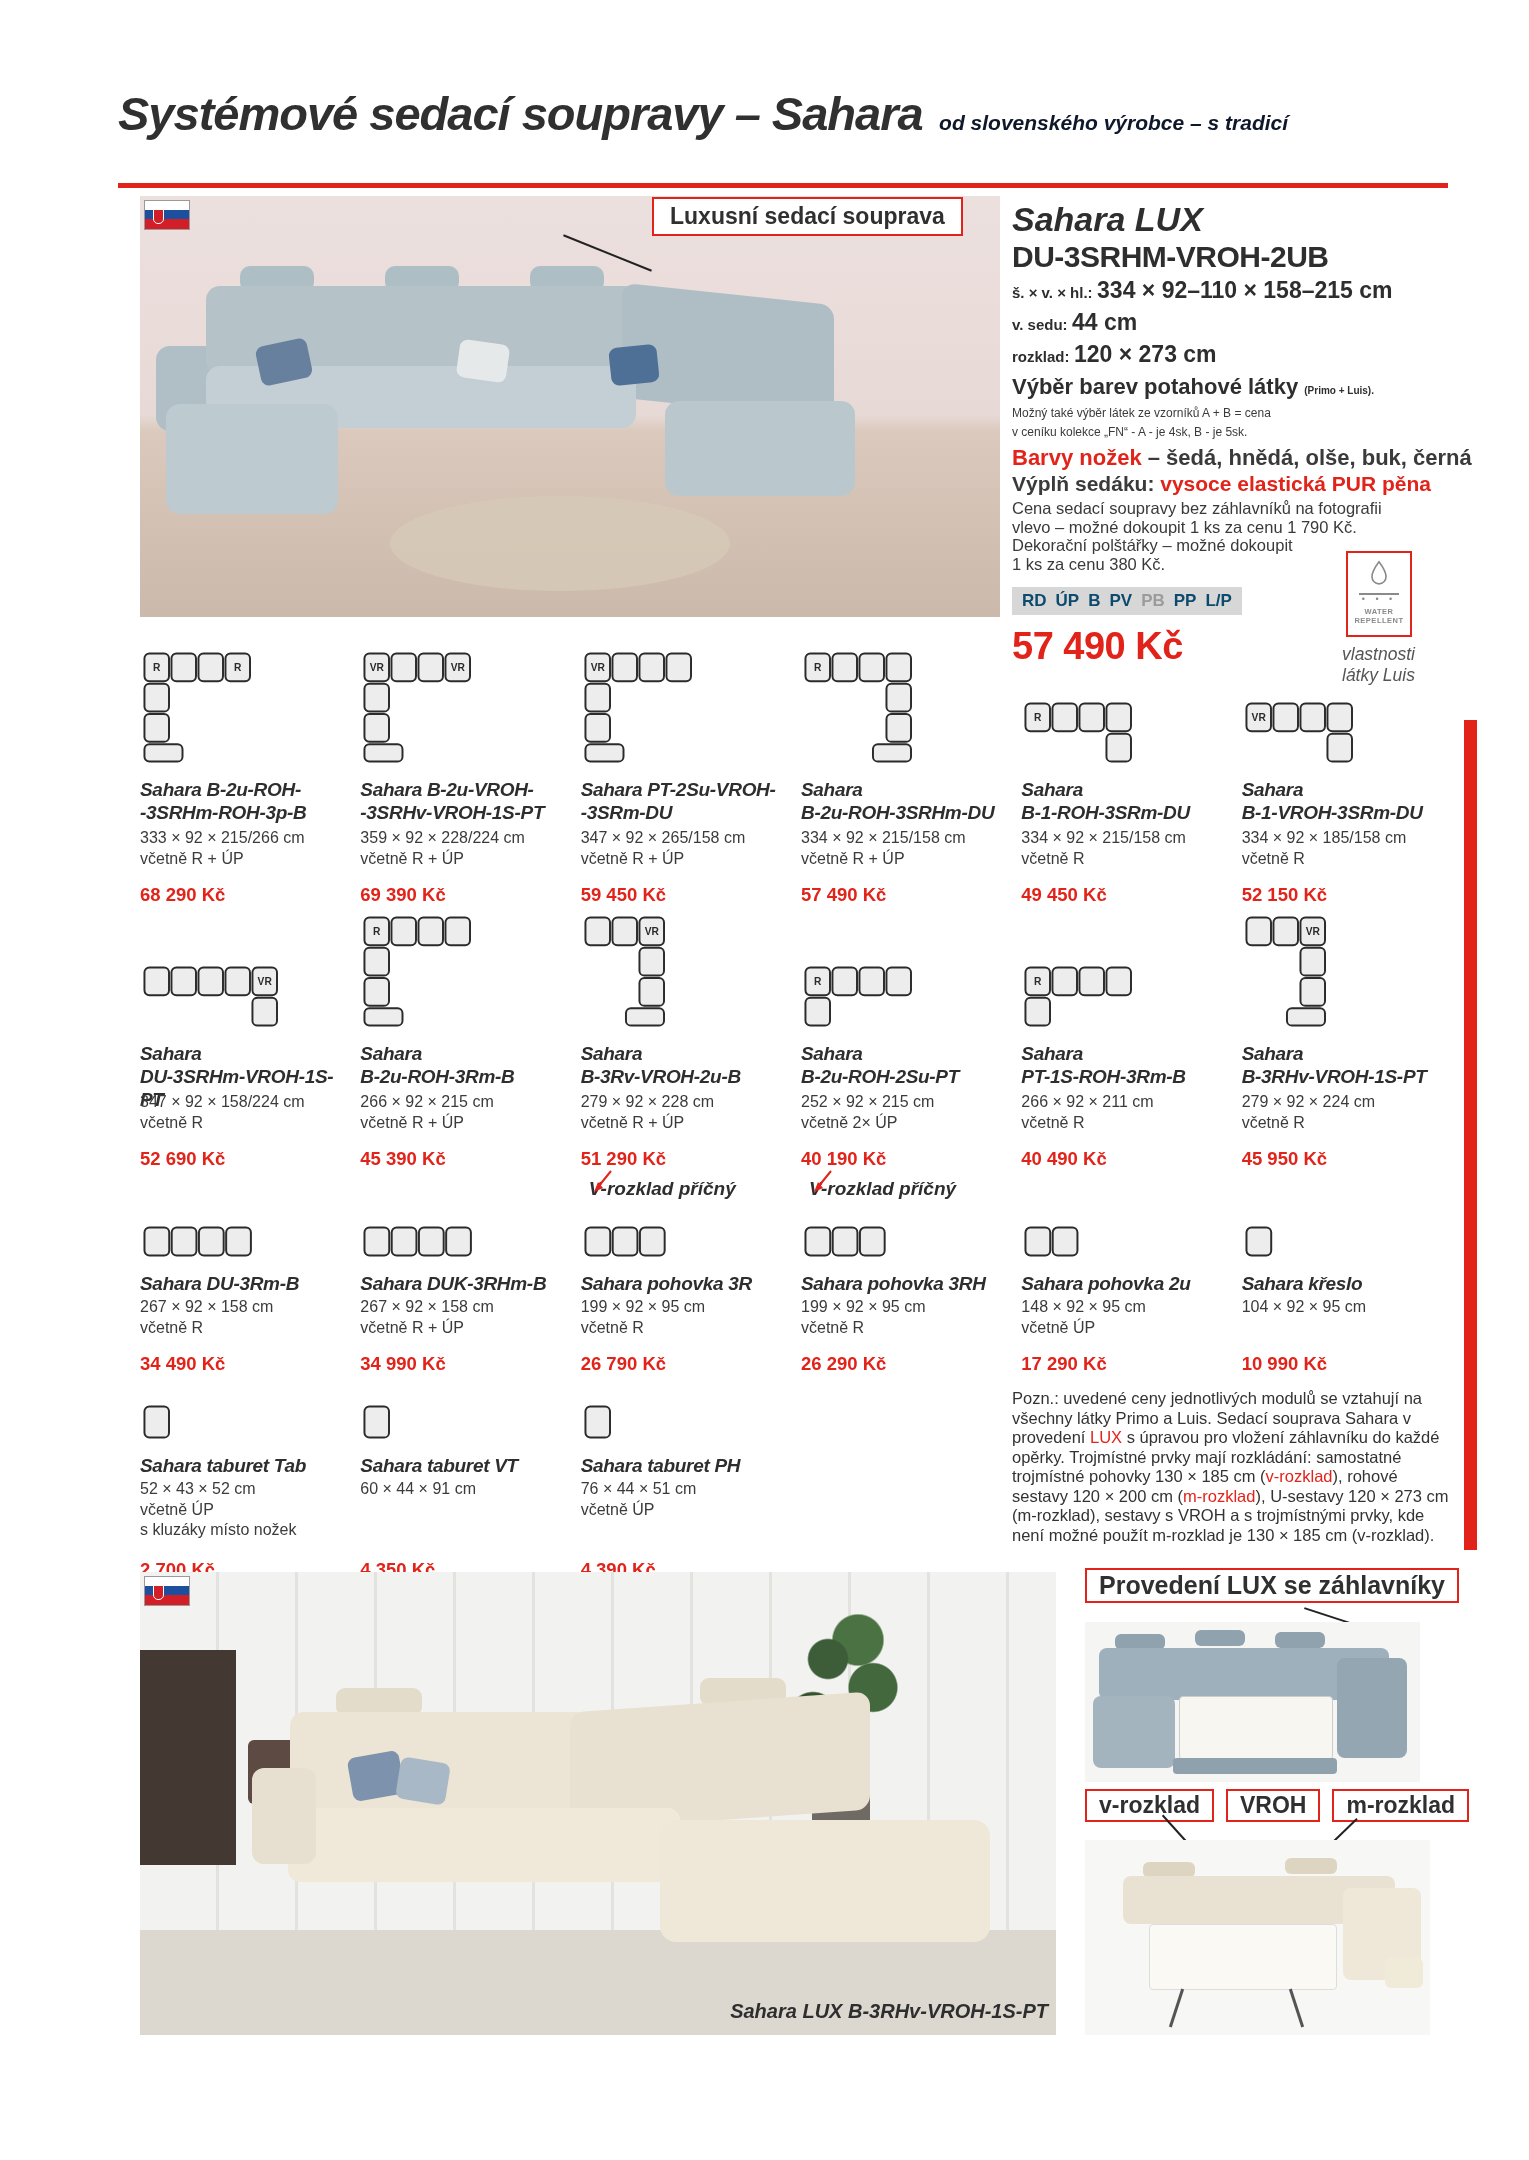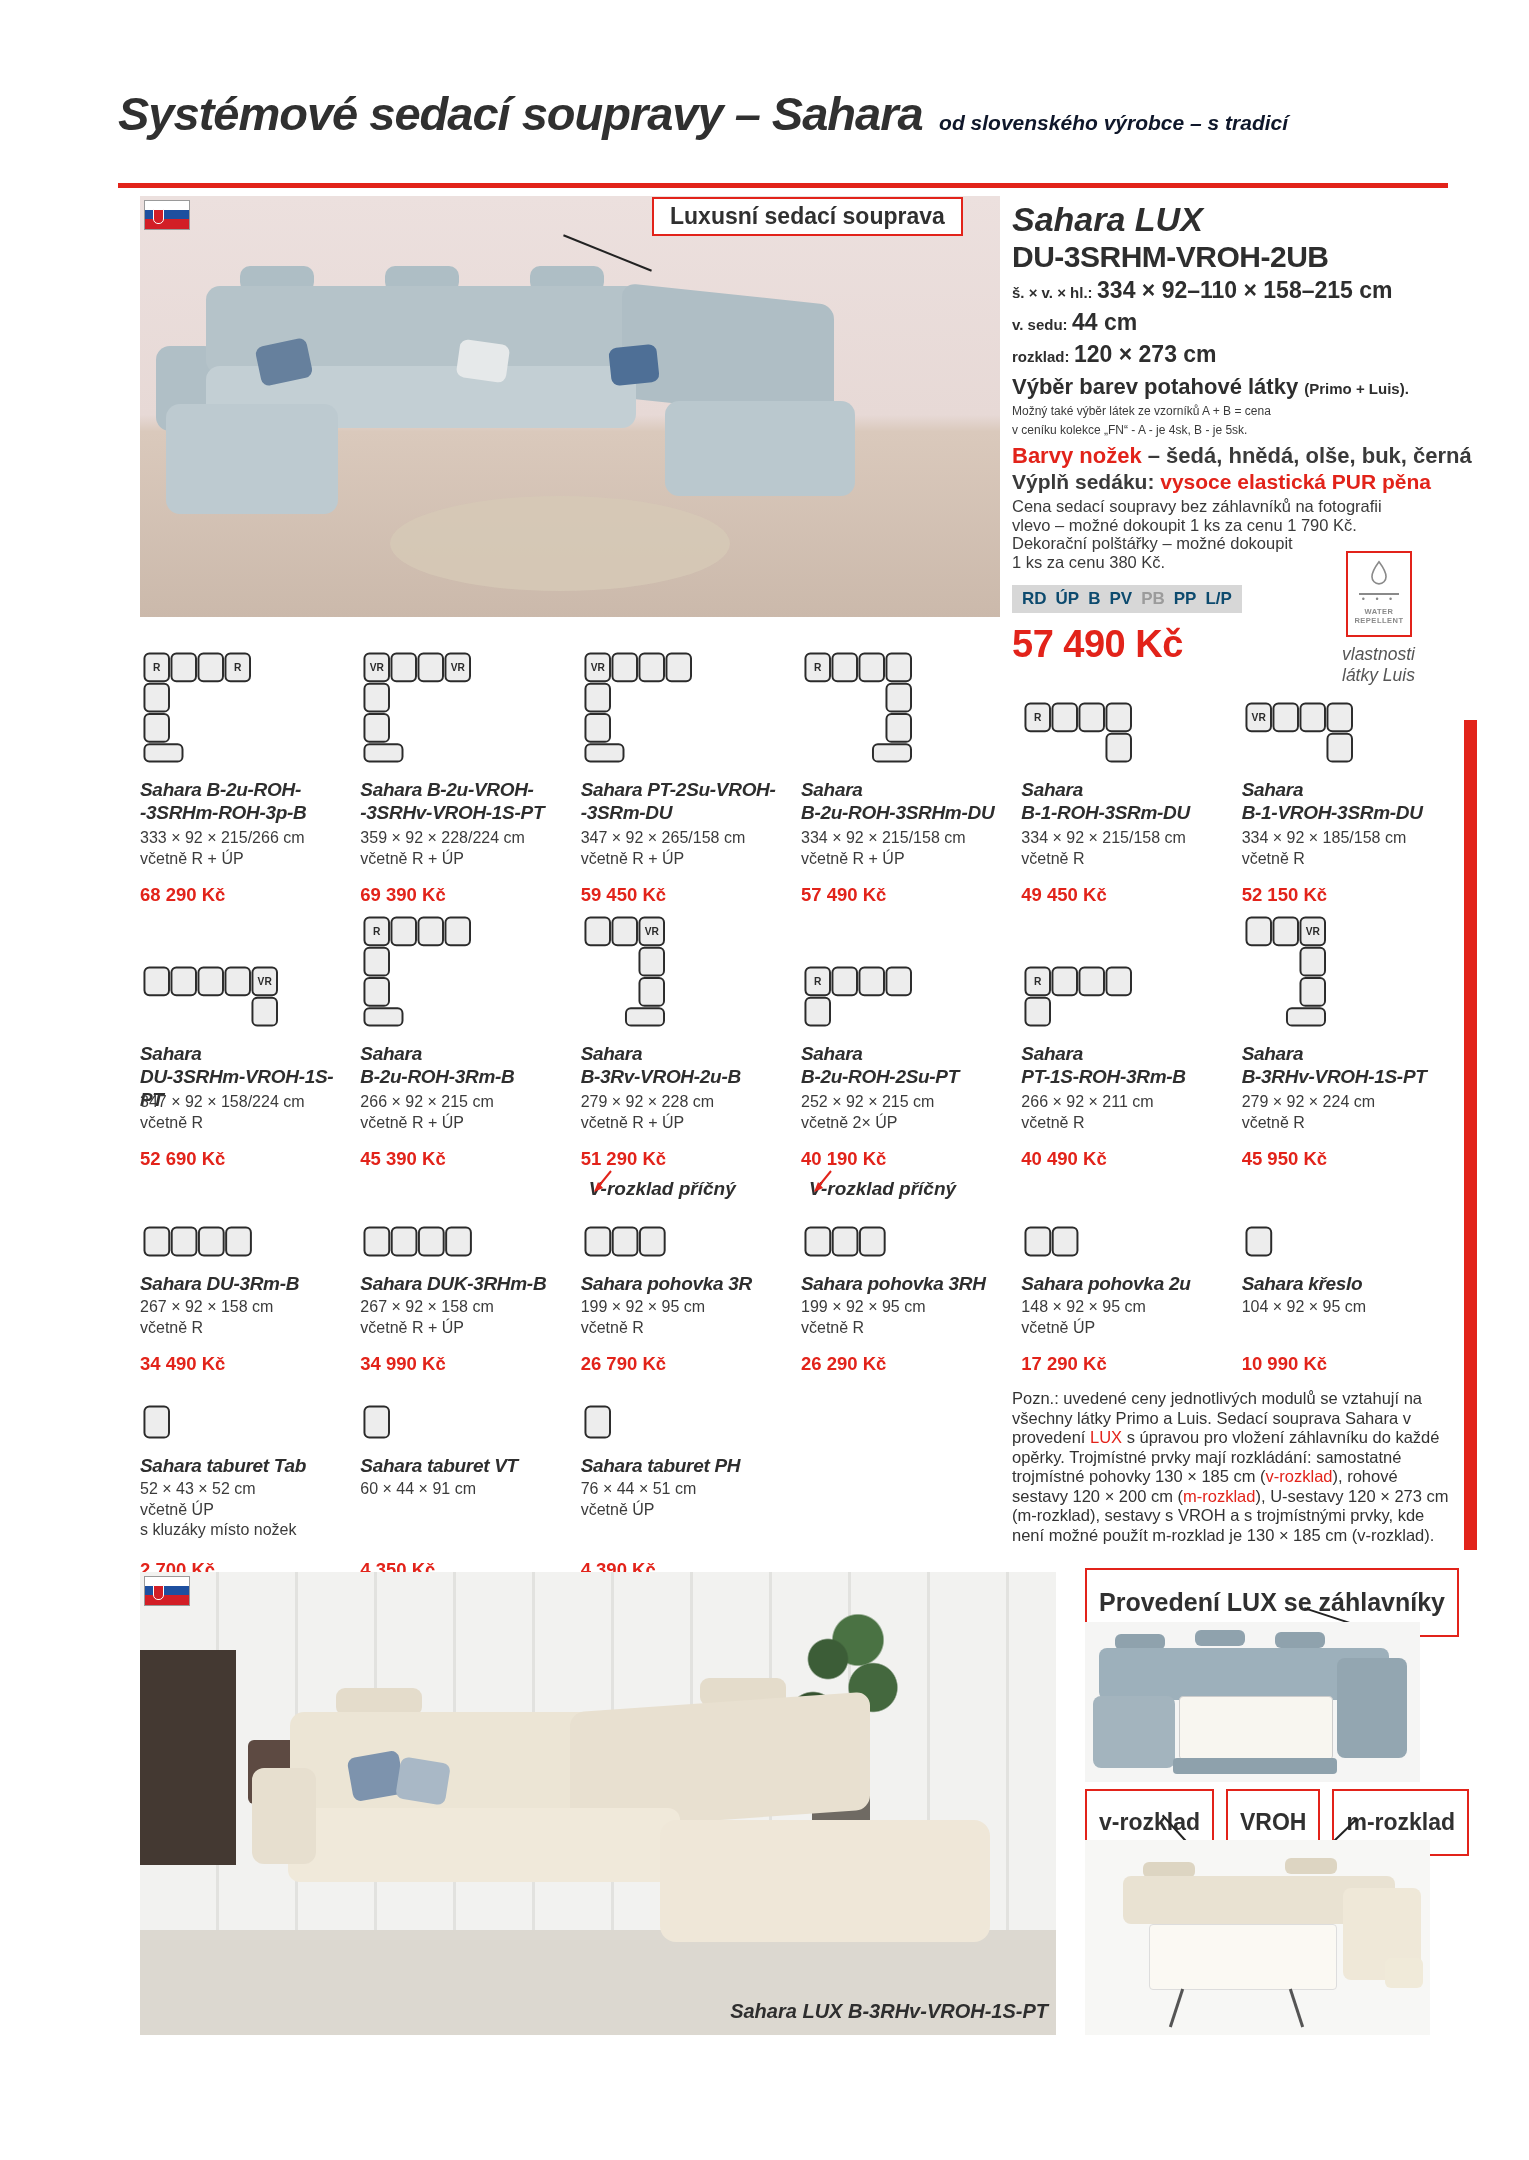--- a/index.html
+++ b/index.html
@@ -24,21 +24,21 @@
   .hero-arrow{position:absolute;left:560px;top:252px;width:95px;border-top:2px solid #222;transform:rotate(22deg);}
 
   
   .info{position:absolute;left:1012px;top:200px;width:436px;}
   .i-name{font-style:italic;font-weight:bold;font-size:34px;line-height:38px;}
   .i-code{font-weight:bold;font-size:30px;line-height:34px;margin-top:2px;letter-spacing:-0.5px;}
   .i-dim{margin-top:3px;line-height:26px;white-space:nowrap;}
   .i-dim .lab{font-weight:bold;font-size:15px;}
   .i-dim .val{font-size:23px;font-weight:600;}
   .i-fabric{margin-top:4px;font-weight:bold;font-size:22px;line-height:26px;white-space:nowrap;}
-  .i-fabric .small{font-weight:bold;font-size:15px;}
+  .i-fabric .small{font-weight:bold;font-size:10px;}
   .i-sm{font-size:12px;line-height:19px;color:#3a3a3a;white-space:nowrap;}
   .i-legs{margin-top:2px;font-size:22px;line-height:27px;white-space:nowrap;font-weight:600;color:#3a3a3a;}
   .i-legs .red{color:#e2231a;font-weight:bold;}
   .i-fill{font-size:21px;line-height:26px;white-space:nowrap;font-weight:bold;color:#3a3a3a;}
   .i-fill .red{color:#e2231a;}
   .i-note{margin-top:2px;font-size:16.5px;line-height:18.5px;color:#3a3a3a;}
   .i-badges{margin-top:14px;display:inline-block;background:#d7d7d7;padding:4px 10px;}
   .badge{font-weight:bold;font-size:17px;color:#0c4a6e;margin-right:9px;}
   .badge:last-child{margin-right:0;}
   .badge.muted{color:#9b9b9b;}
@@ -71,21 +71,21 @@
   
   .pozn{position:absolute;left:1012px;top:1389px;width:444px;font-size:16.5px;line-height:19.5px;color:#333;}
   .pozn .red{color:#e2231a;}
 
   
   .photo2{position:absolute;left:140px;top:1572px;width:916px;height:463px;overflow:hidden;
           background:repeating-linear-gradient(90deg,#f2f2f0 0 76px,#e2e2df 76px 79px);}
   .p2-shape{position:absolute;}
   .caption{position:absolute;left:620px;top:2000px;width:428px;text-align:right;
            font-style:italic;font-weight:bold;font-size:20px;color:#2e2e2e;}
-  .tagbox{background:#fff;border:2px solid #e2231a;padding:18px 12px;font-weight:bold;font-size:23px;color:#303030;white-space:nowrap;}
+  .tagbox{background:#fff;border:2px solid #e2231a;padding:1px 12px;font-weight:bold;font-size:23px;color:#303030;white-space:nowrap;}
   .lux-box{position:absolute;left:1085px;top:1568px;}
   .tagrow{position:absolute;left:1085px;top:1789px;display:flex;gap:12px;}
   .photoA{position:absolute;left:1085px;top:1622px;width:335px;height:160px;background:#f5f5f4;overflow:hidden;}
   .photoB{position:absolute;left:1085px;top:1840px;width:345px;height:195px;background:#f7f7f5;overflow:hidden;}
   .bline{position:absolute;border-top:2px solid #222;}
   .redstrip{position:absolute;left:1464px;top:720px;width:13px;height:830px;background:#e2231a;}
 
   
   .footer{position:absolute;left:420px;top:2036px;width:1109px;height:90px;background:#e2231a;
           display:flex;align-items:center;justify-content:flex-end;gap:38px;padding-right:44px;box-sizing:border-box;color:#fff;}

